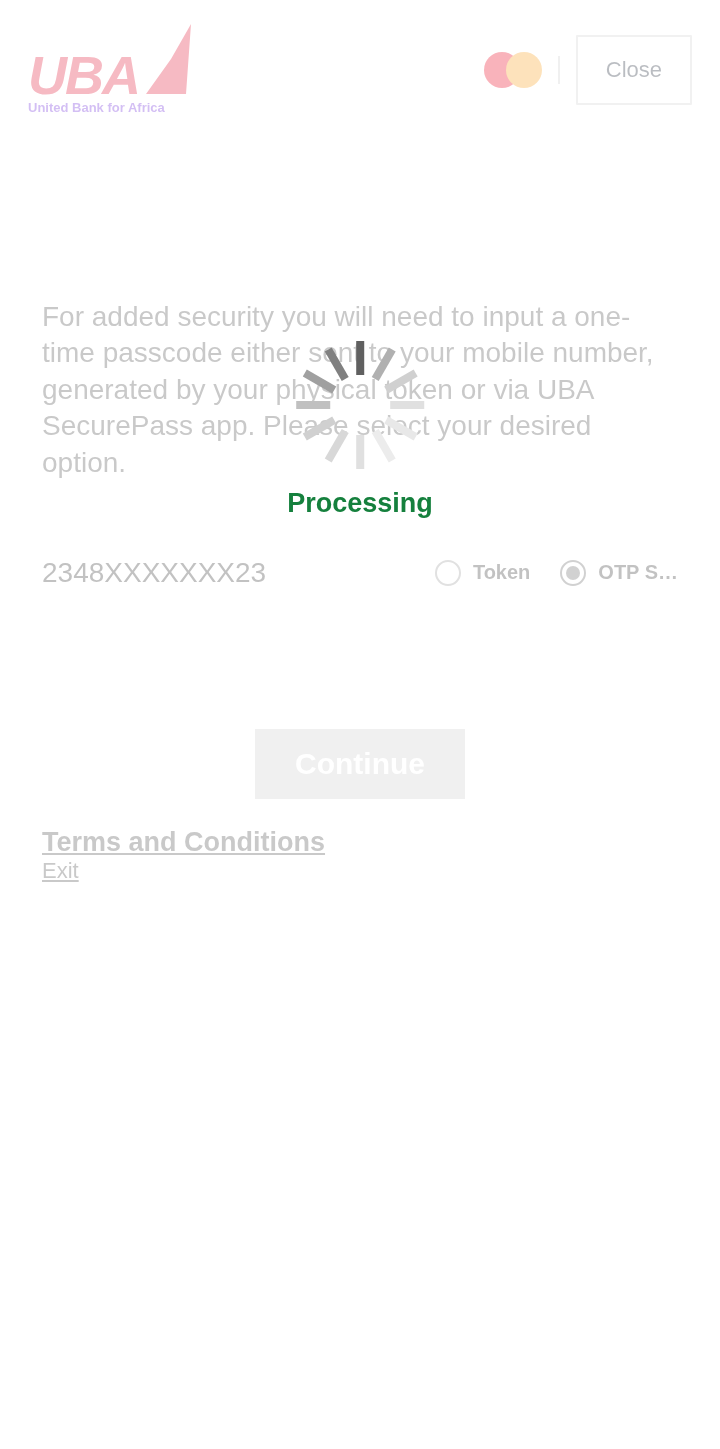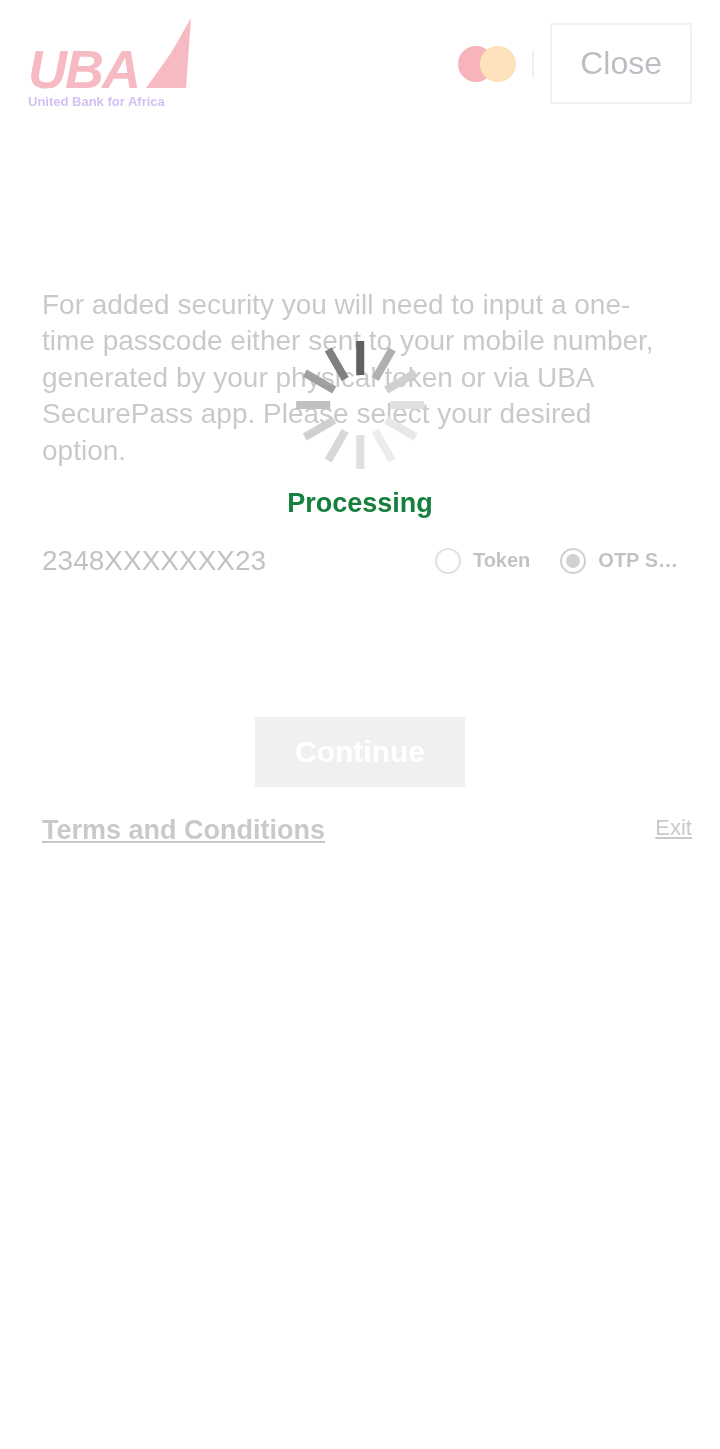--- a/index.html
+++ b/index.html
@@ -21,21 +21,21 @@
       width: 100%;
       height: 100%;
       background: rgba(255, 255, 255, 0.7);
       z-index: 10;
       pointer-events: none;
     }
     .header {
       display: flex;
       align-items: center;
       justify-content: space-between;
-      padding: 18px 28px;
+      padding: 24px 28px;
     }
     .logo-container {
       display: flex;
       flex-direction: column;
     }
     .logo-main {
       display: flex;
       align-items: baseline;
     }
     .logo-text {
@@ -86,21 +86,21 @@
     .divider-bar {
       width: 2px;
       height: 28px;
       background: #cccccc;
     }
     .close-button {
       border: 2px solid #d0d0d0;
       border-radius: 1px;
       padding: 20px 28px;
       background: white;
-      font-size: 32px;
+      font-size: 22px;
       font-weight: 500;
       color: #1a2332;
       cursor: pointer;
     }
     .content {
       padding: 160px 42px 0 42px;
     }
     .description {
       font-size: 28px;
       line-height: 1.3;
@@ -162,20 +162,21 @@
       color: white;
       font-size: 30px;
       font-weight: 600;
       padding: 18px 40px;
       cursor: pointer;
     }
     .footer-links {
       display: flex;
       justify-content: space-between;
       padding: 28px 28px 0 42px;
+      flex-direction: column;
     }
     .terms-link {
       font-size: 27px;
       font-weight: 700;
       color: #4a4a4a;
       text-decoration: underline;
       cursor: pointer;
     }
     .exit-link {
       font-size: 22px;

